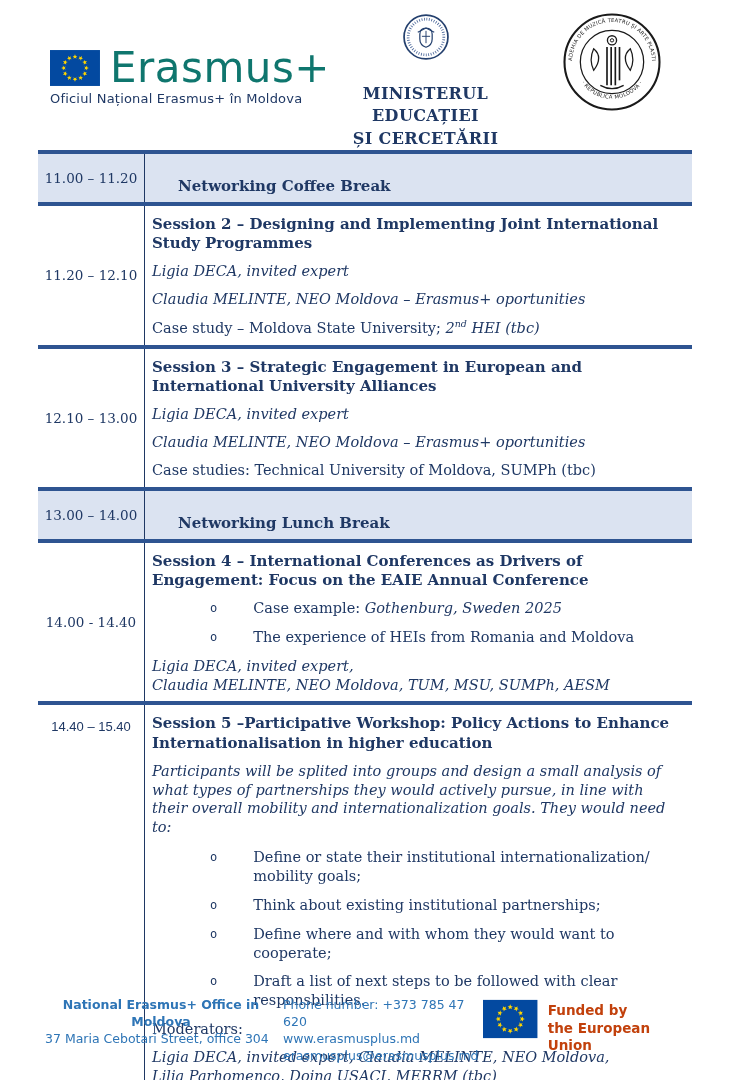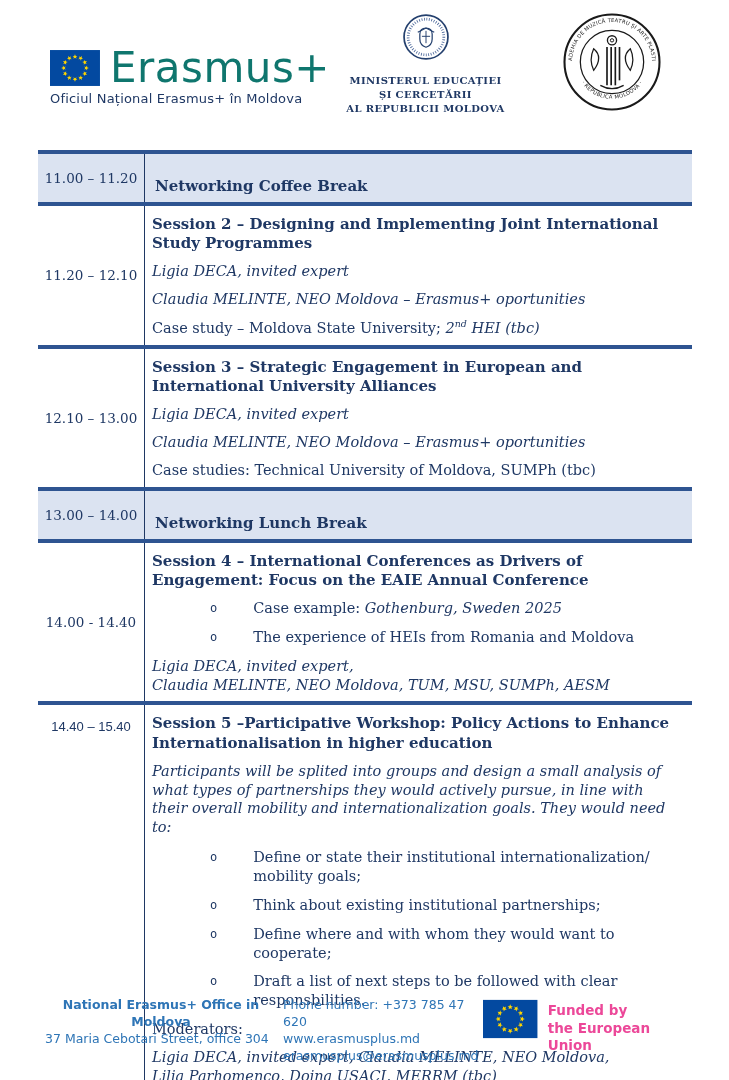--- a/index.html
+++ b/index.html
@@ -15,22 +15,22 @@
   .erasmus-row { display:flex; align-items:center; gap:10px; }
   .erasmus-brand {
     font-family:"DejaVu Sans", sans-serif; font-size:42px; color:#0f766e;
     letter-spacing:0.5px; line-height:1;
   }
   .erasmus-caption {
     font-family:"DejaVu Sans", sans-serif; font-size:13px;
     color:#1f3864; letter-spacing:0.2px;
   }
   .ministry-block { position:absolute; left:338px; top:13px; width:175px; text-align:center; }
-  .ministry-lines { margin-top:9px; font-family:"DejaVu Serif", serif; font-weight:bold;
-    font-size:10px; line-height:1.4; color:#1f3864; letter-spacing:0.4px;text-align:center; }
+  .ministry-lines { margin-top:18px; font-family:"DejaVu Serif", serif; font-weight:bold;
+    font-size:16px; line-height:1.4; color:#1f3864; letter-spacing:0.4px;text-align:center; }
   .academy-block { position:absolute; left:562px; top:12px; width:105px; }
 
   
   .agenda {
     position:absolute; top:150px; left:38px; width:654px;
     border-top:4px solid #2e5491;
   }
   .row { display:flex; border-bottom:4px solid #2e5491; background:#ffffff; }
   .row.shaded { background:#dbe3f1; }
   .time-cell {
@@ -45,39 +45,39 @@
   .session-title { font-weight:bold; font-size:15px; line-height:1.28; margin-bottom:9px; }
   .line { font-size:14.5px; line-height:1.3; margin-bottom:9px; }
   .line:last-child { margin-bottom:0; }
   .italic { font-style:italic; }
   .bullet-line { display:flex; font-size:14.5px; line-height:1.3; margin-bottom:10px; }
   .bullet-glyph {
     flex:0 0 0; margin-left:58px; margin-right:36px;
     font-family:"DejaVu Sans Mono", monospace; font-size:12px; padding-top:2px;
   }
   .r1 .content-cell, .r4 .content-cell, .r7 .content-cell { display:flex; align-items:center; }
-  .r1, .r4, .r7 { min-height:39px; }
+  .r1, .r4, .r7 { min-height:39px;gap:23px; }
   .r2 { min-height:118px; }
   .r3 { min-height:117px; }
   .r5 { min-height:133px; }
   .r6 { min-height:271px; }
   .r2 .content-cell, .r3 .content-cell, .r5 .content-cell, .r6 .content-cell { padding-top:9px; }
   sup { font-size:9.5px; vertical-align:super; }
 
   
   .footer {
     position:absolute; top:997px; left:45px; width:647px; display:flex;
     font-family:"DejaVu Sans", sans-serif; color:#2e75b6; font-size:12.5px; line-height:1.35;
   }
   .footer-office { width:232px; flex:0 0 232px; }
   .footer-office .office-name { font-weight:bold;text-align:center; }
   .footer-contact { margin-left:6px; }
   .funded-block { margin-left:auto; display:flex; align-items:flex-start; gap:10px; padding-top:2px; }
   .funded-text {
-    font-weight:bold; font-size:13.5px; line-height:1.3; color:#ec4899; padding-top:3px;
+    font-weight:bold; font-size:13.5px; line-height:1.3; color:#c2410c; padding-top:3px;
   }
 </style>
 </head>
 <body>
 
 <div class="page">
 
   <div class="header">
 
     <div class="erasmus-block">

